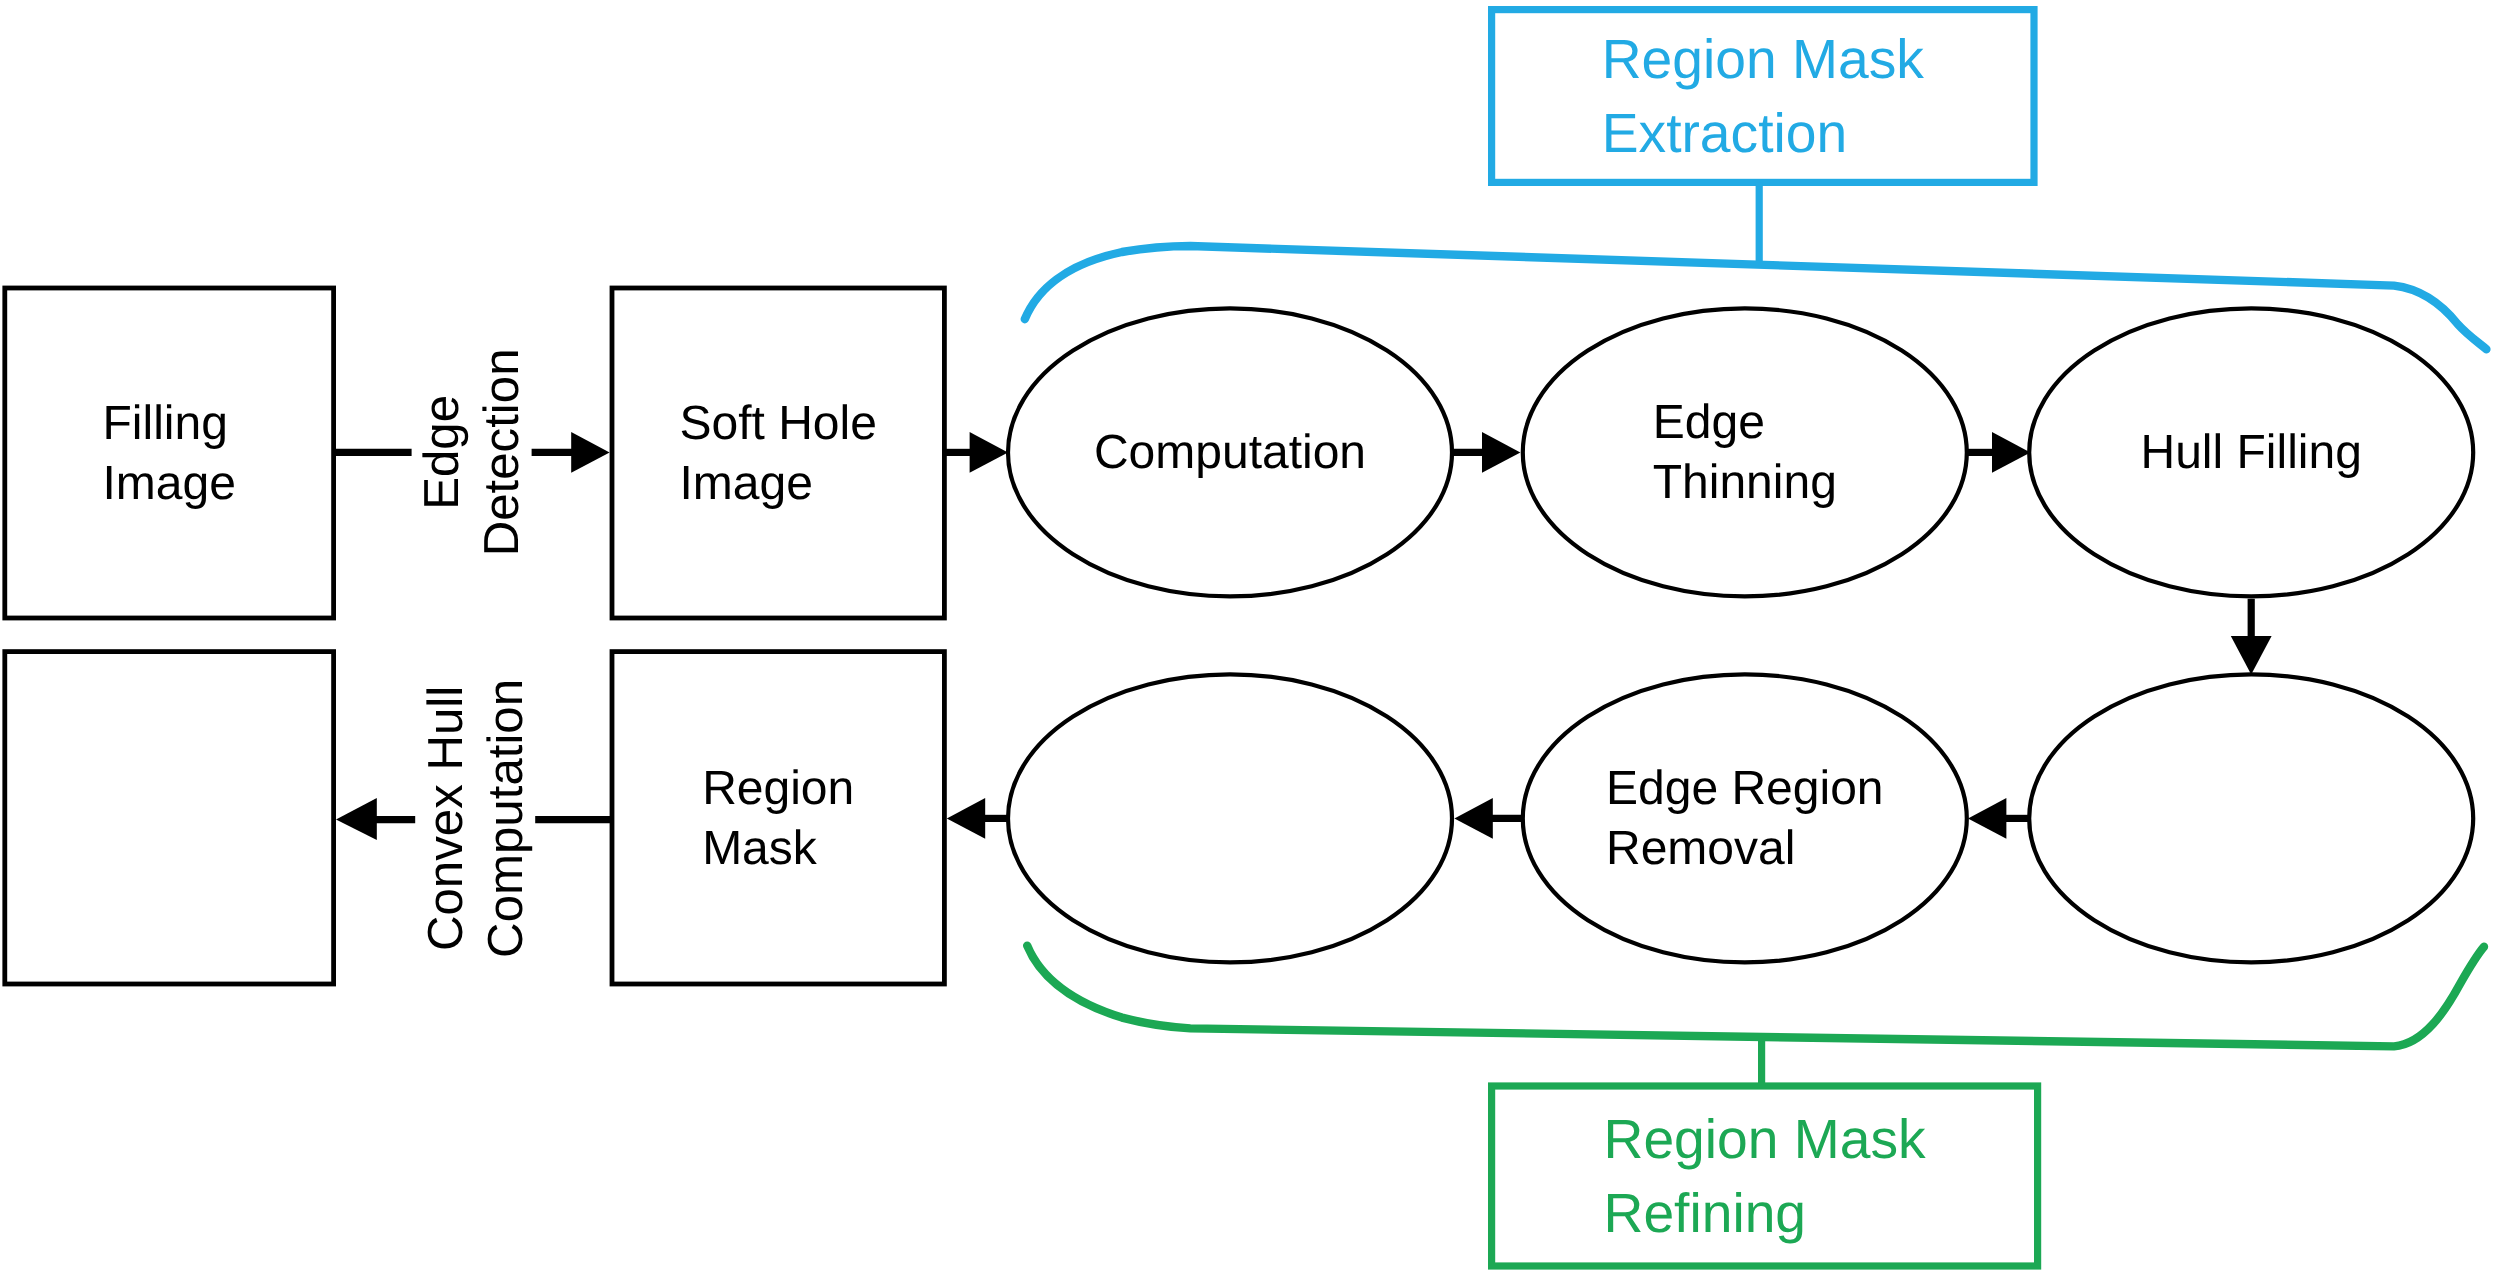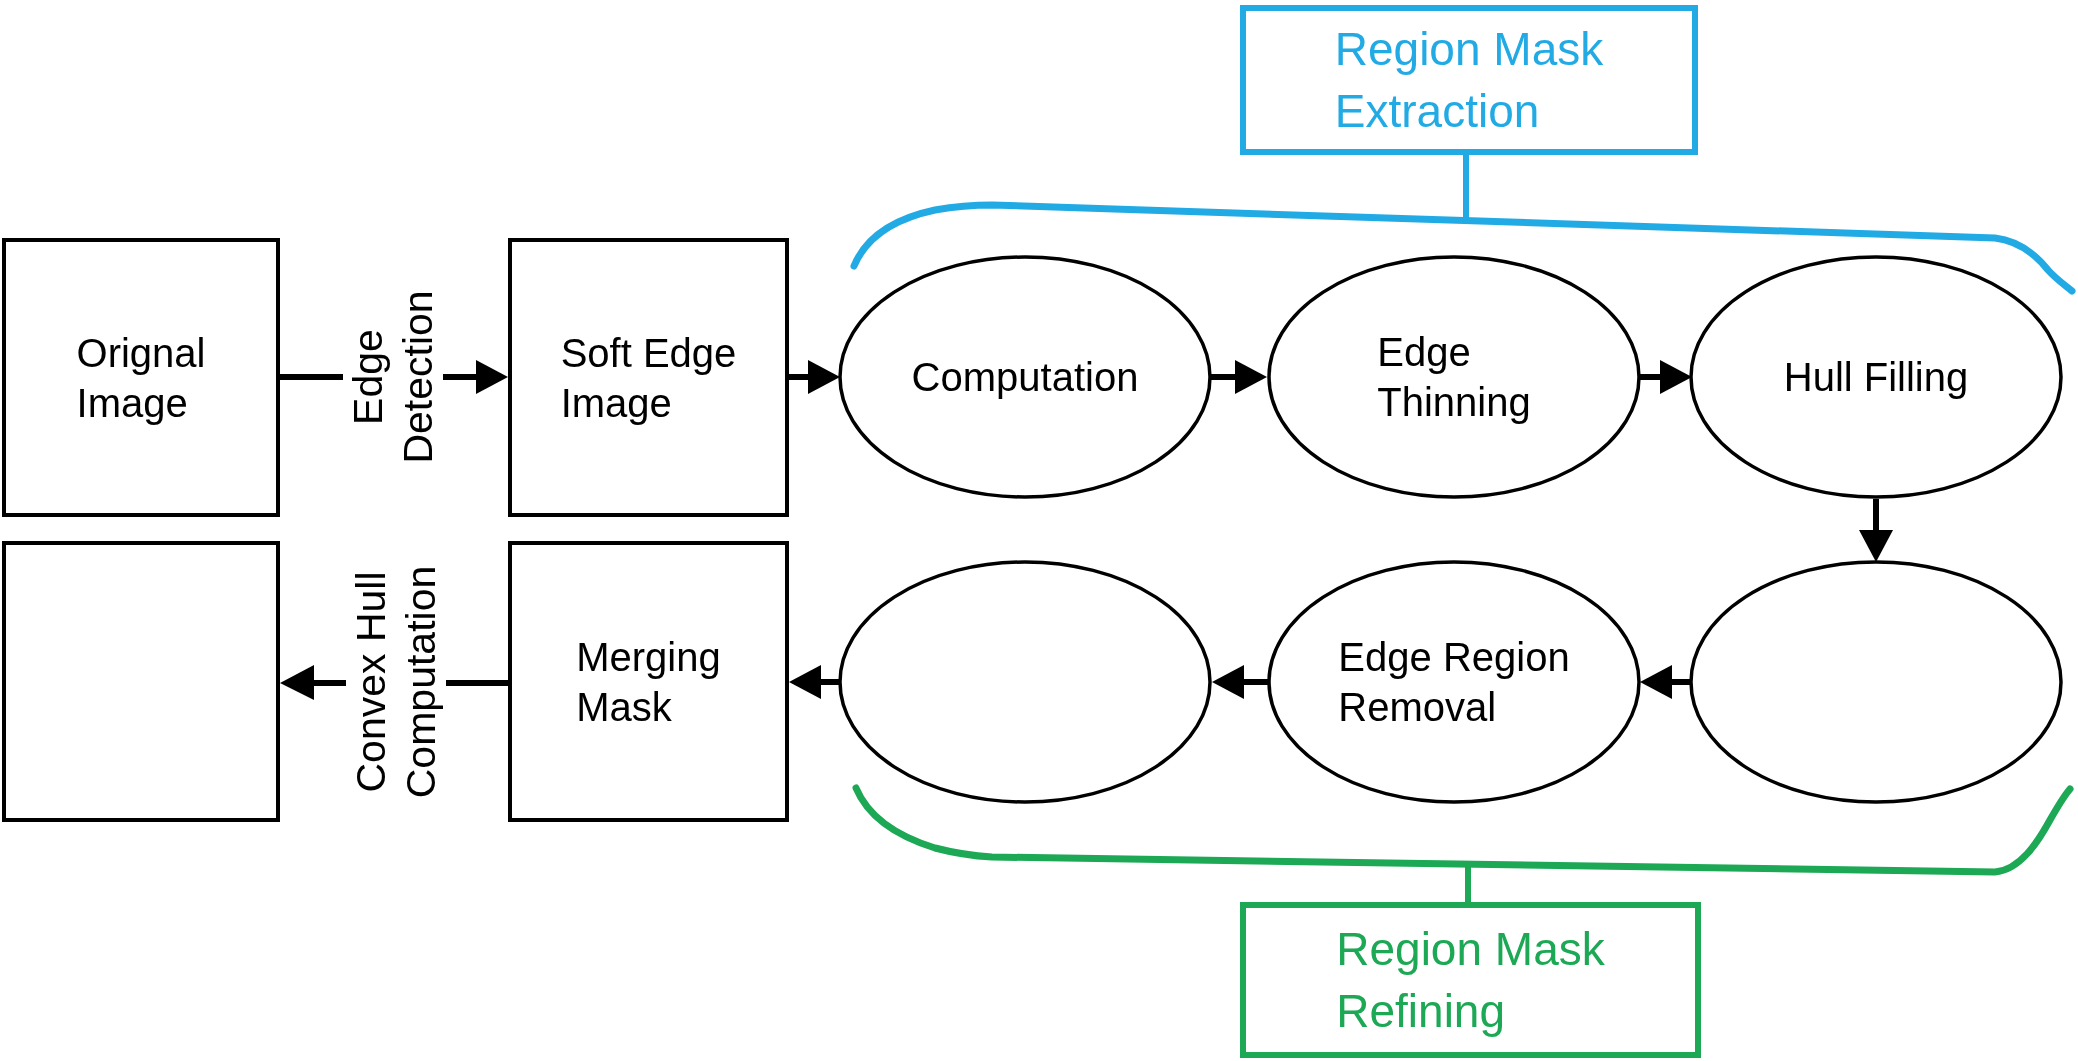--- a/index.html
+++ b/index.html
@@ -103,25 +103,25 @@
     <g>
       <line class="arrow-line" x1="840" y1="682" x2="819" y2="682"></line>
       <path class="arrow-head" d="M789 682 L821 665 L821 699 Z"></path>
     </g>
     <g>
       <line class="arrow-line" x1="510" y1="683" x2="312" y2="683"></line>
       <path class="arrow-head" d="M280 683 L314 665 L314 700 Z"></path>
     </g>
   </svg>
 
-  <div class="label" style="left:4px;top:240px;width:274px;height:275px;">Orignal
+  <div class="label" style="left:4px;top:240px;width:274px;height:275px;">Filling
 Image</div>
-  <div class="label" style="left:510px;top:240px;width:277px;height:275px;">Soft Edge
+  <div class="label" style="left:510px;top:240px;width:277px;height:275px;">Soft Hole
 Image</div>
-  <div class="label" style="left:510px;top:543px;width:277px;height:277px;">Merging
+  <div class="label" style="left:510px;top:543px;width:277px;height:277px;">Region
 Mask</div>
 
   <div class="label" style="left:840px;top:257px;width:370px;height:240px;">Computation</div>
   <div class="label" style="left:1269px;top:257px;width:370px;height:240px;">Edge
 Thinning</div>
   <div class="label" style="left:1691px;top:257px;width:370px;height:240px;">Hull Filling</div>
   <div class="label" style="left:1269px;top:562px;width:370px;height:240px;">Edge Region
 Removal</div>
 
   <div class="rot" style="left:393px;top:377px;">Edge

